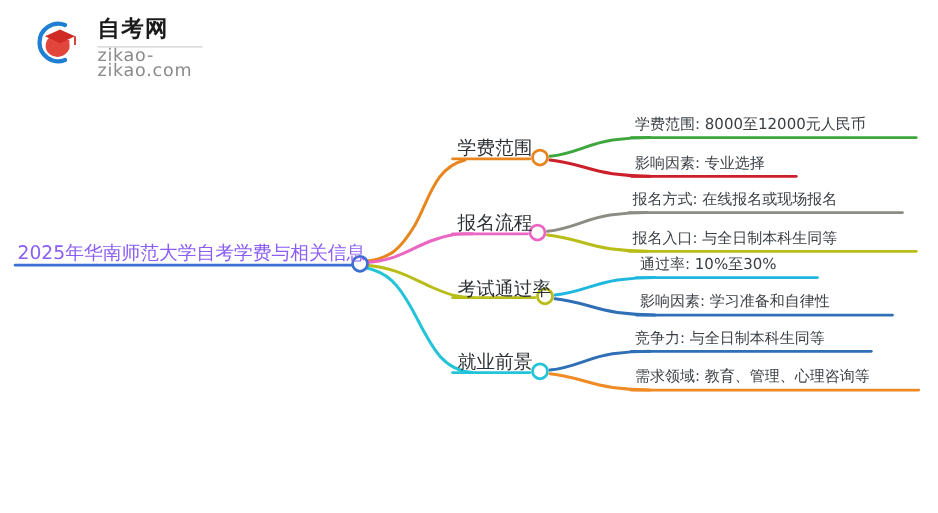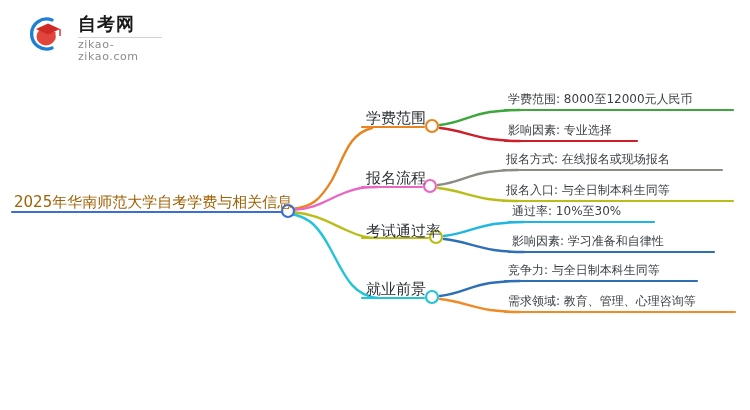--- a/index.html
+++ b/index.html
@@ -16,39 +16,39 @@
   .logo-mark { position:absolute; left:0; top:4px; width:48px; height:40px; }
   .logo-text-cn {
     position:absolute; left:56px; top:4px;
     font-size:18px; font-weight:bold; color:#1a1a1a;
     letter-spacing:1px; line-height:20px;
     font-family:"DejaVu Sans","Liberation Sans",sans-serif;
   }
   .logo-rule { position:absolute; left:56px; top:27px; width:84px; height:1px; background:#d0d0d0; }
   .logo-text-en {
     position:absolute; left:56px; top:29px;
-    font-size:11px; color:#8a8a8a; letter-spacing:.6px; line-height:12px;
+    font-size:14px; color:#8a8a8a; letter-spacing:.6px; line-height:12px;
     font-family:"DejaVu Sans","Liberation Sans",sans-serif;
   }
 
   
   #links { position:absolute; left:0; top:0; width:750px; height:410px; }
 
   
   .node {
     position:absolute;
     white-space:nowrap;
     color:#2e3436;
     font-family:"DejaVu Sans","Liberation Sans",sans-serif;
     line-height:1.15;
   }
   .node .txt { display:inline-block; padding:0 2px 1px 2px; }
 
   .node-root {
-    font-size:15px; color:#a16207;
+    font-size:15px; color:#8b5cf6;
     left:12px; top:194px;
   }
   .node-branch { font-size:15px; color:#2c3135; }
   .node-leaf   { font-size:12px; color:#3a3f44; }
 
   
   .node { z-index:3; }
 </style>
 </head>
 <body>

